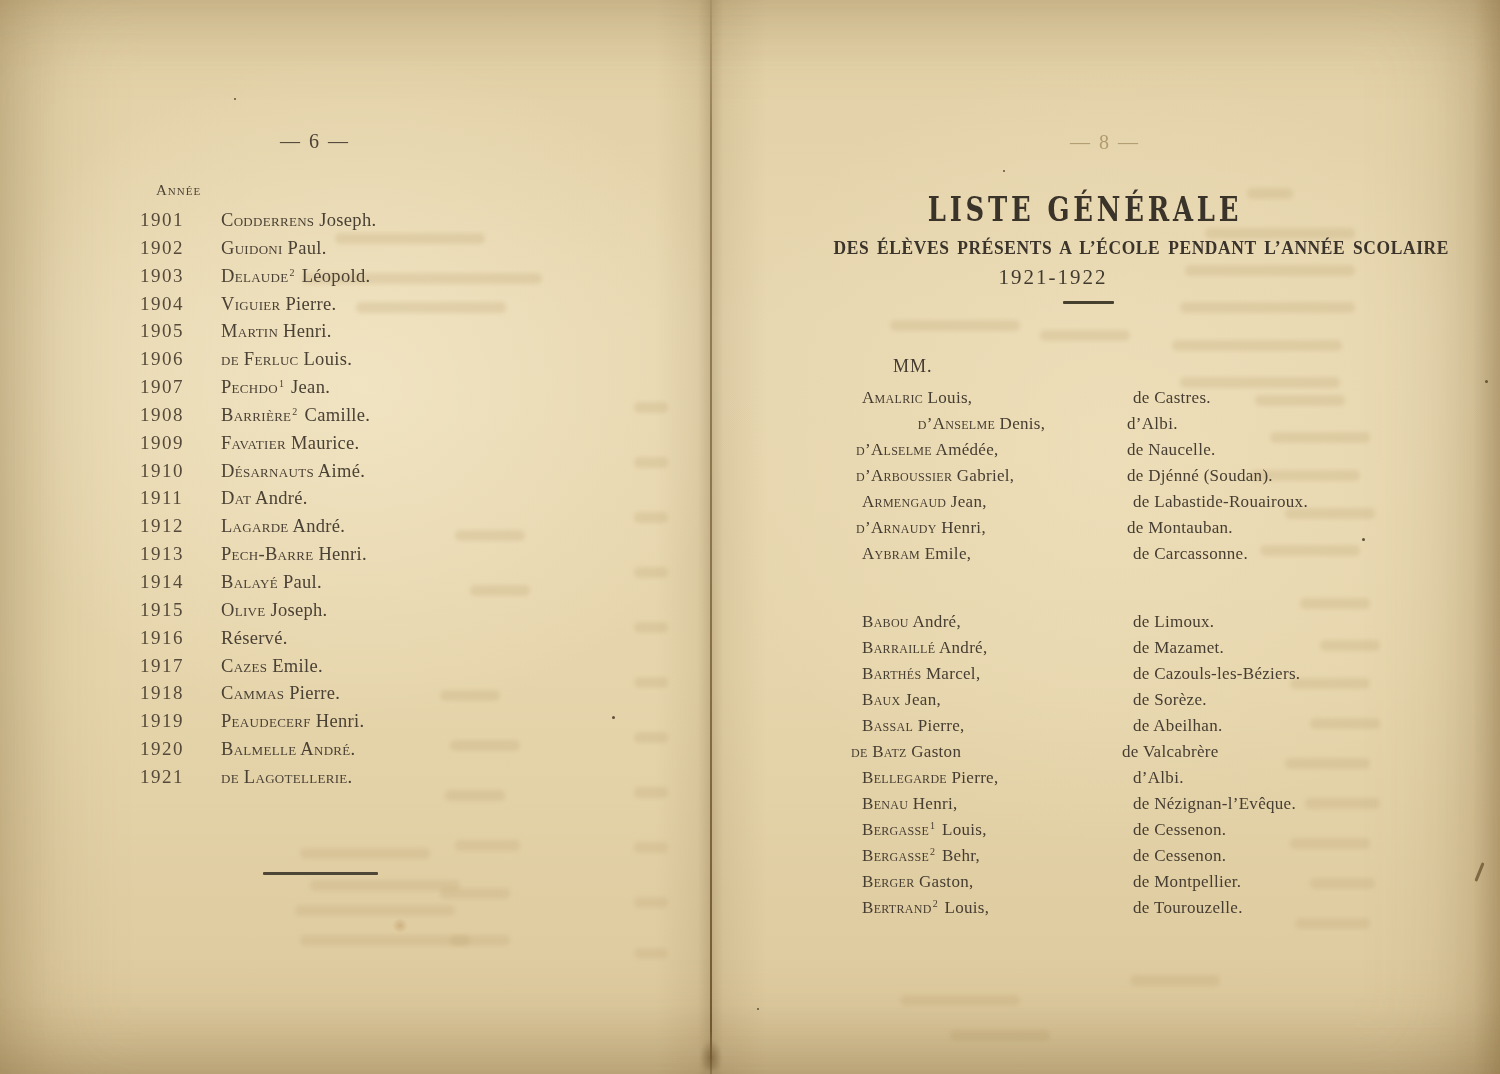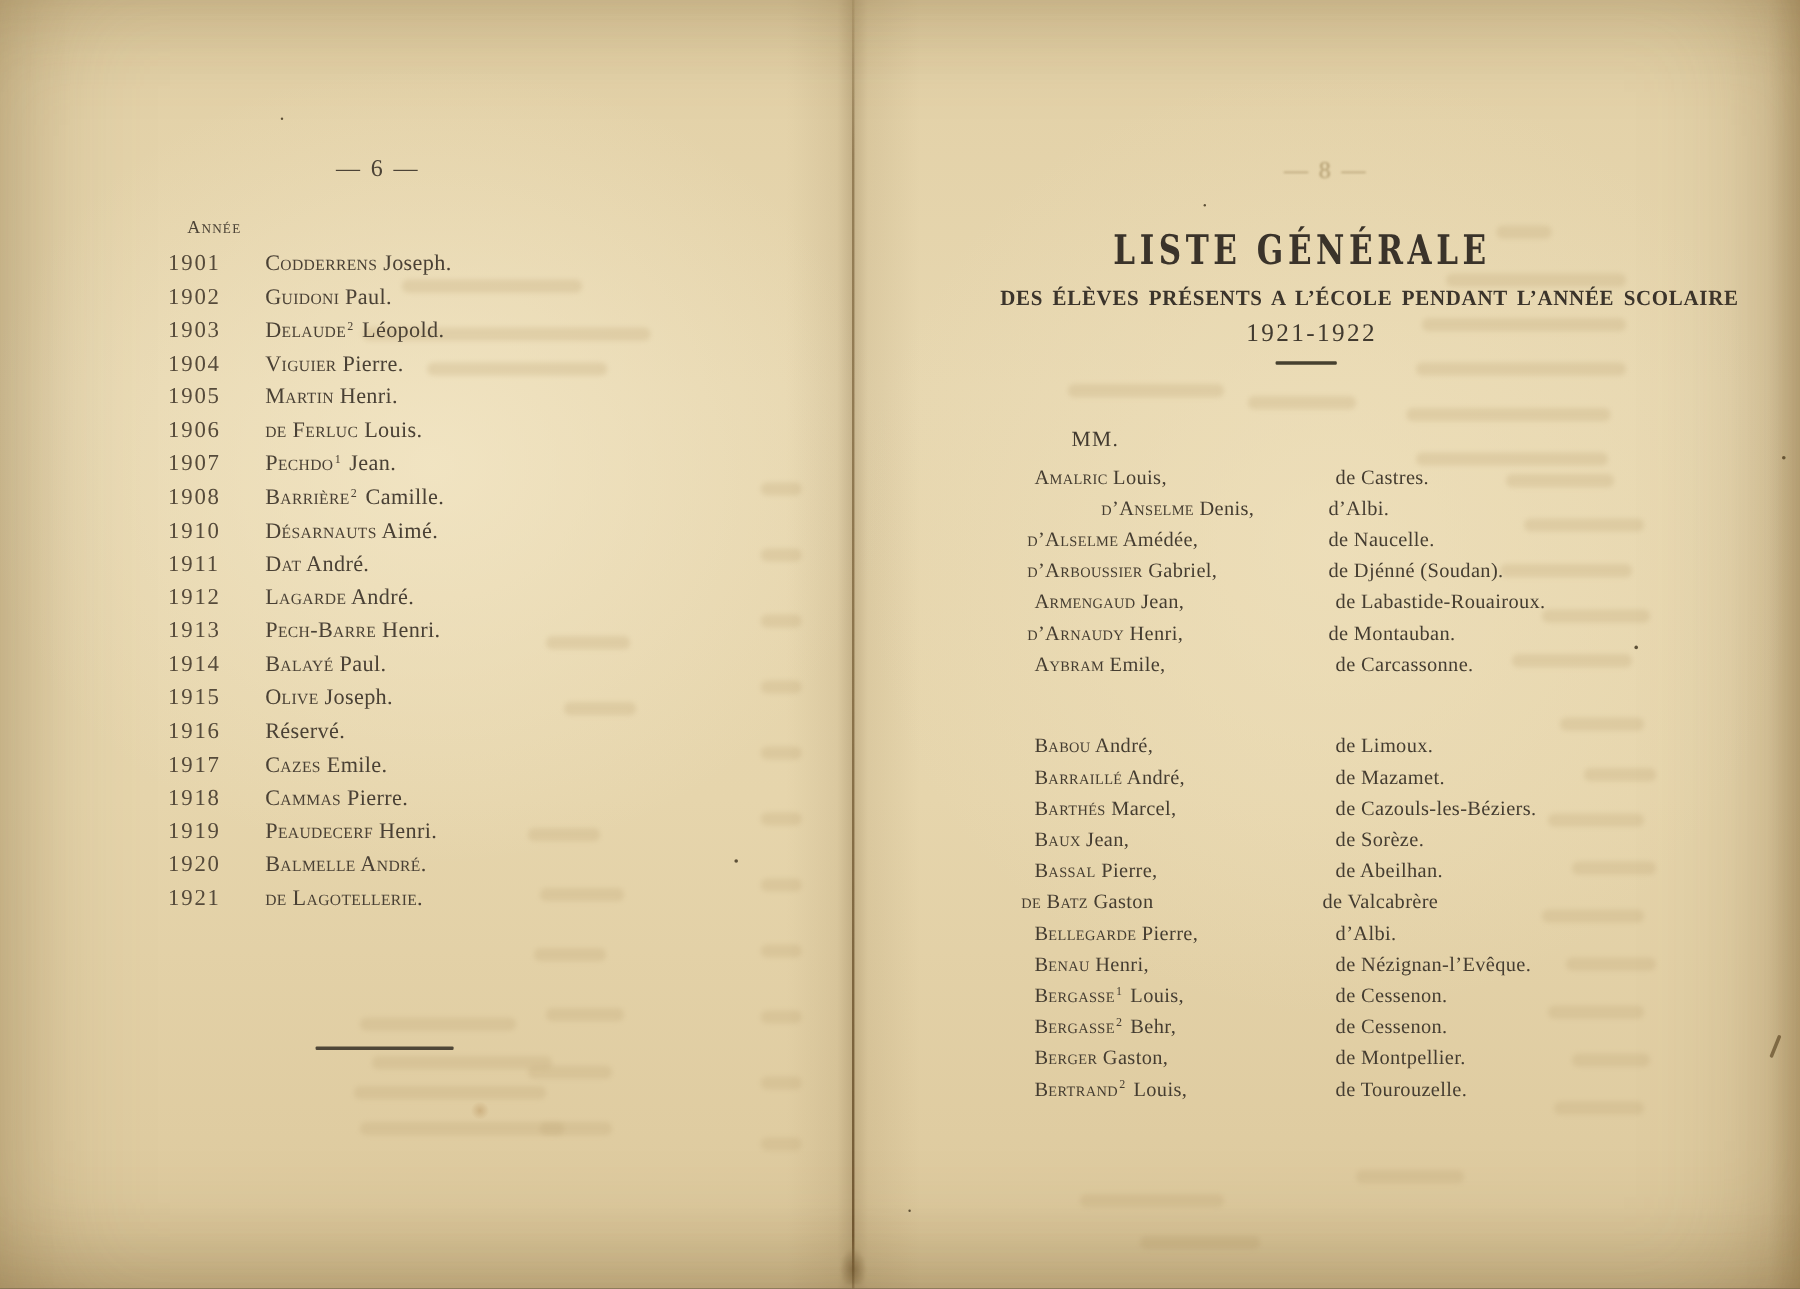--- a/index.html
+++ b/index.html
@@ -71,33 +71,33 @@
     font-size:34px;font-weight:700;letter-spacing:5px;color:#3a332a;
     transform:scaleX(.76);transform-origin:50% 50%;
     white-space:nowrap;
   }
   #subtitle{
     position:absolute;left:825px;top:238px;width:570px;text-align:center;
     font-size:18px;font-weight:700;letter-spacing:.6px;word-spacing:3px;
     color:#3b342b;white-space:nowrap;transform:scaleX(.97);
   }
   #school-year{
-    position:absolute;left:1003px;top:265px;width:180px;text-align:center;
+    position:absolute;left:963px;top:265px;width:180px;text-align:center;
     font-size:21px;letter-spacing:2px;color:#413a2f;
   }
   #title-rule{
     position:absolute;left:1063px;top:301px;width:51px;height:3px;
     background:#46402f;border-radius:1px;
   }
   #salutation{
     position:absolute;left:893px;top:356px;
     font-size:18px;letter-spacing:1px;color:#433b30;
   }
   #right-rows{position:absolute;left:862px;top:388px;width:560px;}
-  .rrow{display:flex;height:26px;align-items:baseline;color:#453d31;}
+  .rrow{display:flex;height:26px;align-items:baseline;color:#453d31;gap:20px;}
   .rrow .rname{width:251px;font-size:17px;letter-spacing:.3px;}
   .rrow .rplace{font-size:17px;letter-spacing:.3px;}
 
   .sc{font-variant:small-caps;}
   sup.fnref{font-size:10px;vertical-align:6px;margin:0 2px 0 1px;}
 
   
   .ghost{
     position:absolute;height:11px;border-radius:5px;
     background:#c3ab7c;opacity:.30;filter:blur(2.2px);pointer-events:none;
@@ -218,20 +218,24 @@
   <div class="lrow">
     <span class="year">1907</span>
     <span class="name"><span class="sc">Pechdo</span><sup class="fnref">1</sup><span class="pl"> Jean.</span></span>
   </div>
 
   <div class="lrow">
     <span class="year">1908</span>
     <span class="name"><span class="sc">Barrière</span><sup class="fnref">2</sup><span class="pl"> Camille.</span></span>
   </div>
 
+  <div class="lrow">
+    <span class="year">1909</span>
+    <span class="name"><span class="sc">Favatier</span><span class="pl"> Maurice.</span></span>
+  </div>
 
   <div class="lrow">
     <span class="year">1910</span>
     <span class="name"><span class="sc">Désarnauts</span><span class="pl"> Aimé.</span></span>
   </div>
 
   <div class="lrow">
     <span class="year">1911</span>
     <span class="name"><span class="sc">Dat</span><span class="pl"> André.</span></span>
   </div>

